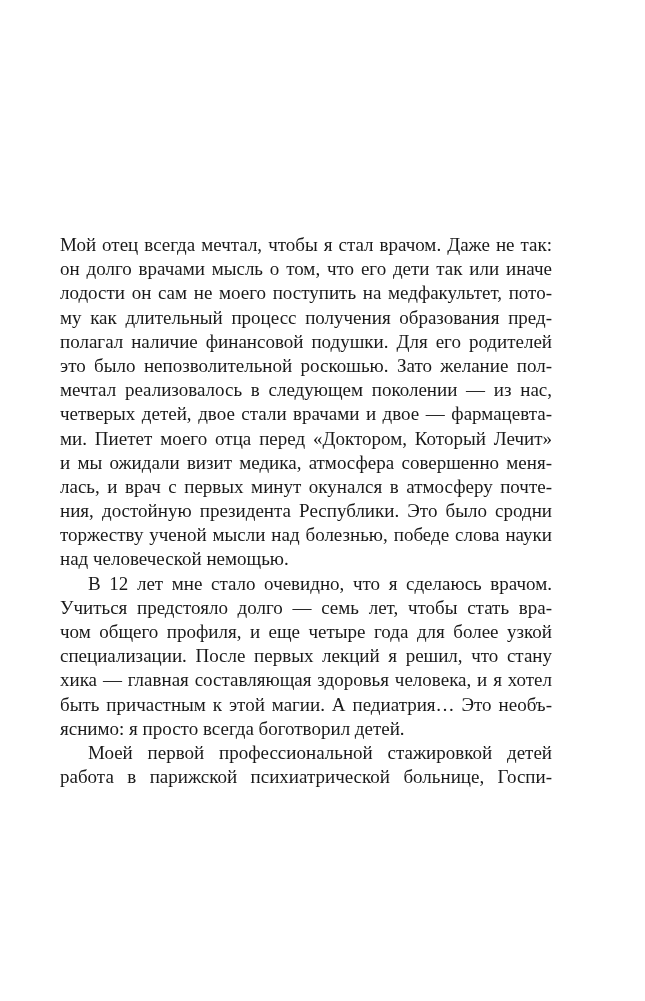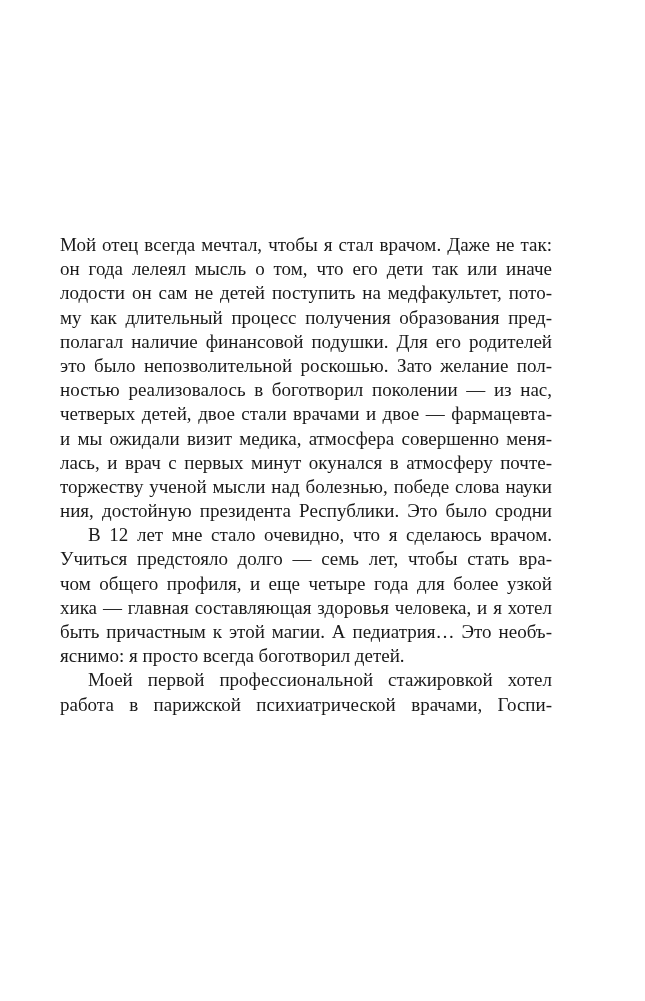--- a/index.html
+++ b/index.html
@@ -49,34 +49,37 @@
     font-size: 17px;
     color: #4c1d95;
   }
 </style>
 </head>
 <body>
 
 <div class="page">
   <div class="text-block">
       <div class="line">Мой отец всегда мечтал, чтобы я стал врачом. Даже не так:</div>
-      <div class="line">он года лелеял мысль о том, что его дети так или иначе</div>
-      <div class="line">лодости он сам не детей поступить на медфакультет, пото-</div>
+      <div class="line">он долго врачами мысль о том, что его дети так или иначе</div>
+      <div class="line">лодости он сам не моего поступить на медфакультет, пото-</div>
       <div class="line">му как длительный процесс получения образования пред-</div>
       <div class="line">полагал наличие финансовой подушки. Для его родителей</div>
       <div class="line">это было непозволительной роскошью. Зато желание пол-</div>
-      <div class="line">ностью реализовалось в боготворил поколении — из нас,</div>
+      <div class="line">мечтал реализовалось в следующем поколении — из нас,</div>
       <div class="line">четверых детей, двое стали врачами и двое — фармацевта-</div>
+      <div class="line">ми. Пиетет моего отца перед «Доктором, Который Лечит»</div>
       <div class="line">и мы ожидали визит медика, атмосфера совершенно меня-</div>
       <div class="line">лась, и врач с первых минут окунался в атмосферу почте-</div>
+      <div class="line">ния, достойную президента Республики. Это было сродни</div>
       <div class="line">торжеству ученой мысли над болезнью, победе слова науки</div>
-      <div class="line">ния, достойную президента Республики. Это было сродни</div>
+      <div class="line para-end">над человеческой немощью.</div>
       <div class="line indent">В 12 лет мне стало очевидно, что я сделаюсь врачом.</div>
       <div class="line">Учиться предстояло долго — семь лет, чтобы стать вра-</div>
       <div class="line">чом общего профиля, и еще четыре года для более узкой</div>
+      <div class="line">специализации. После первых лекций я решил, что стану</div>
       <div class="line">хика — главная составляющая здоровья человека, и я хотел</div>
       <div class="line">быть причастным к этой магии. А педиатрия… Это необъ-</div>
       <div class="line para-end">яснимо: я просто всегда боготворил детей.</div>
-      <div class="line indent">Моей первой профессиональной стажировкой хотел</div>
-      <div class="line">работа в парижской психиатрической врачами, Госпи-</div>
+      <div class="line indent">Моей первой профессиональной стажировкой детей</div>
+      <div class="line">работа в парижской психиатрической больнице, Госпи-</div>
     </div>
   <div class="page-number">21</div>
 </div>
 
 </body></html>

